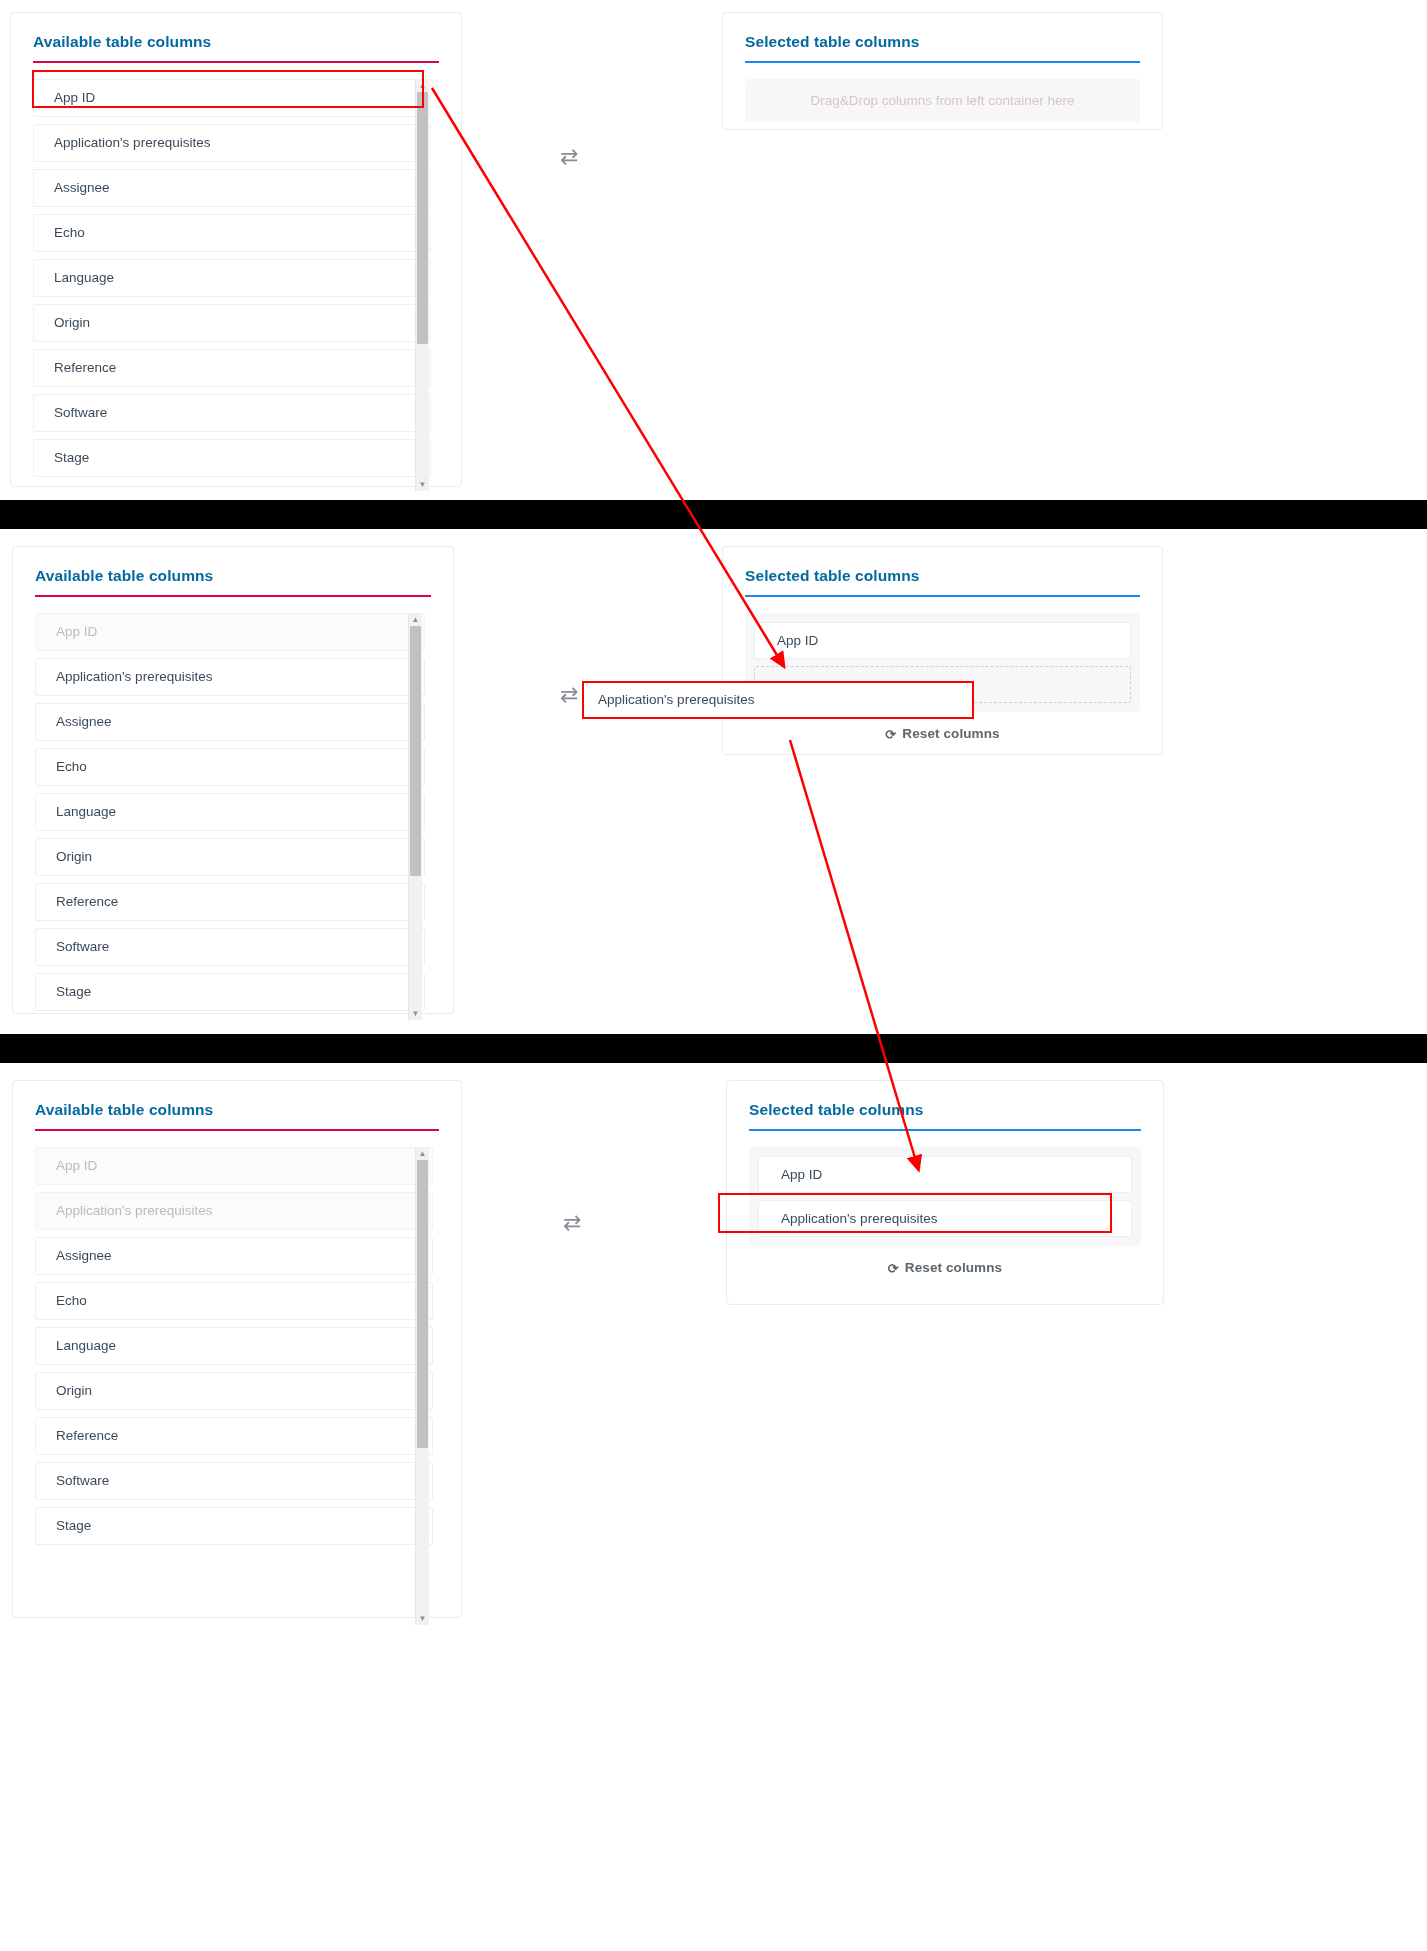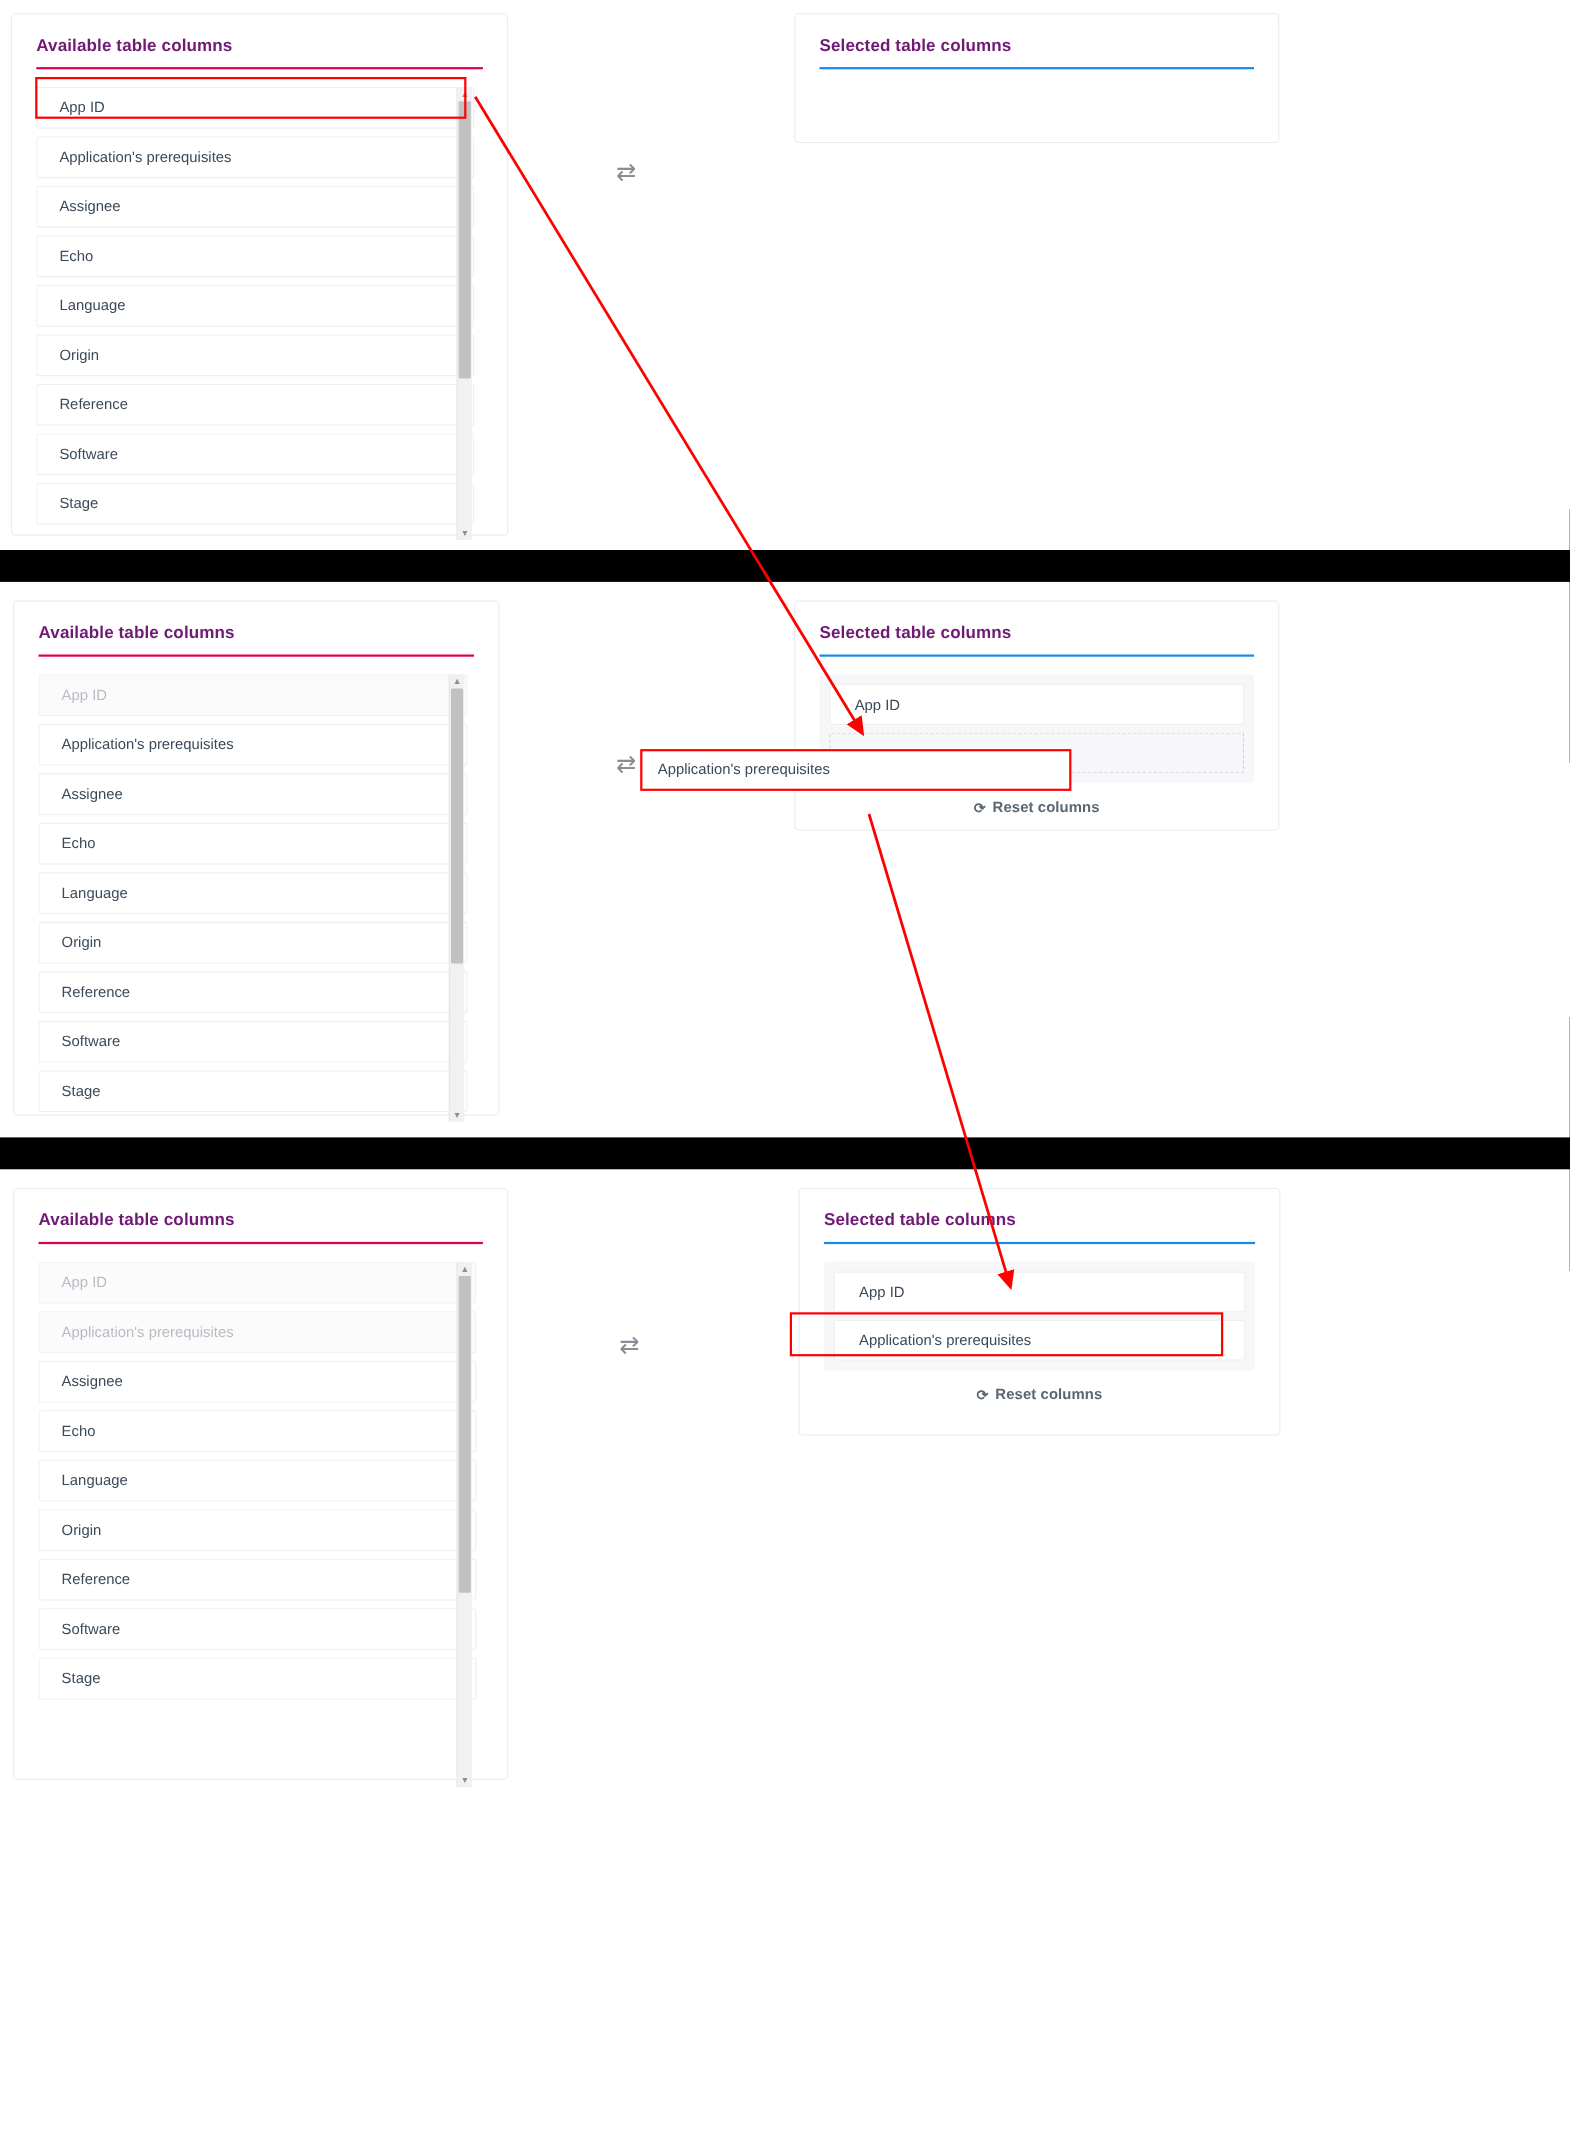--- a/index.html
+++ b/index.html
@@ -31,21 +31,21 @@
   .card {
     position: absolute;
     background: #ffffff;
     border: 1px solid #e9ecef;
     border-radius: 4px;
     box-sizing: border-box;
   }
   .card-title {
     font-size: 15.5px;
     font-weight: bold;
-    color: #701a75;
+    color: #0369a1;
     letter-spacing: .1px;
   }
   .rule {
     height: 2px;
     margin-top: 10px;
   }
   .rule-red  { background: #e0004d; }
   .rule-blue { background: #1589ee; }
 
   
@@ -211,20 +211,23 @@
         <div class="arrow down">▼</div>
       </div>
     </div>
   </div>
 
   <div class="swap-icon" style="left:560px; top:146px;">⇄</div>
 
   <div class="card sel-card" style="left:686px; top:12px; width:441px; height:118px;">
     <div class="card-title">Selected table columns</div>
     <div class="rule rule-blue"></div>
+    <div class="dropzone" style="padding:0;">
+      <div class="dz-placeholder">Drag&amp;Drop columns from left container here</div>
+    </div>
   </div>
 
   <div class="hl" style="left:32px; top:70px; width:392px; height:38px;"></div>
 </div>
 
 <div class="band" id="band-2">
 
   <div class="card avail-card" style="left:12px; top:17px; width:442px; height:468px;">
     <div class="card-title">Available table columns</div>
     <div class="rule rule-red"></div>

